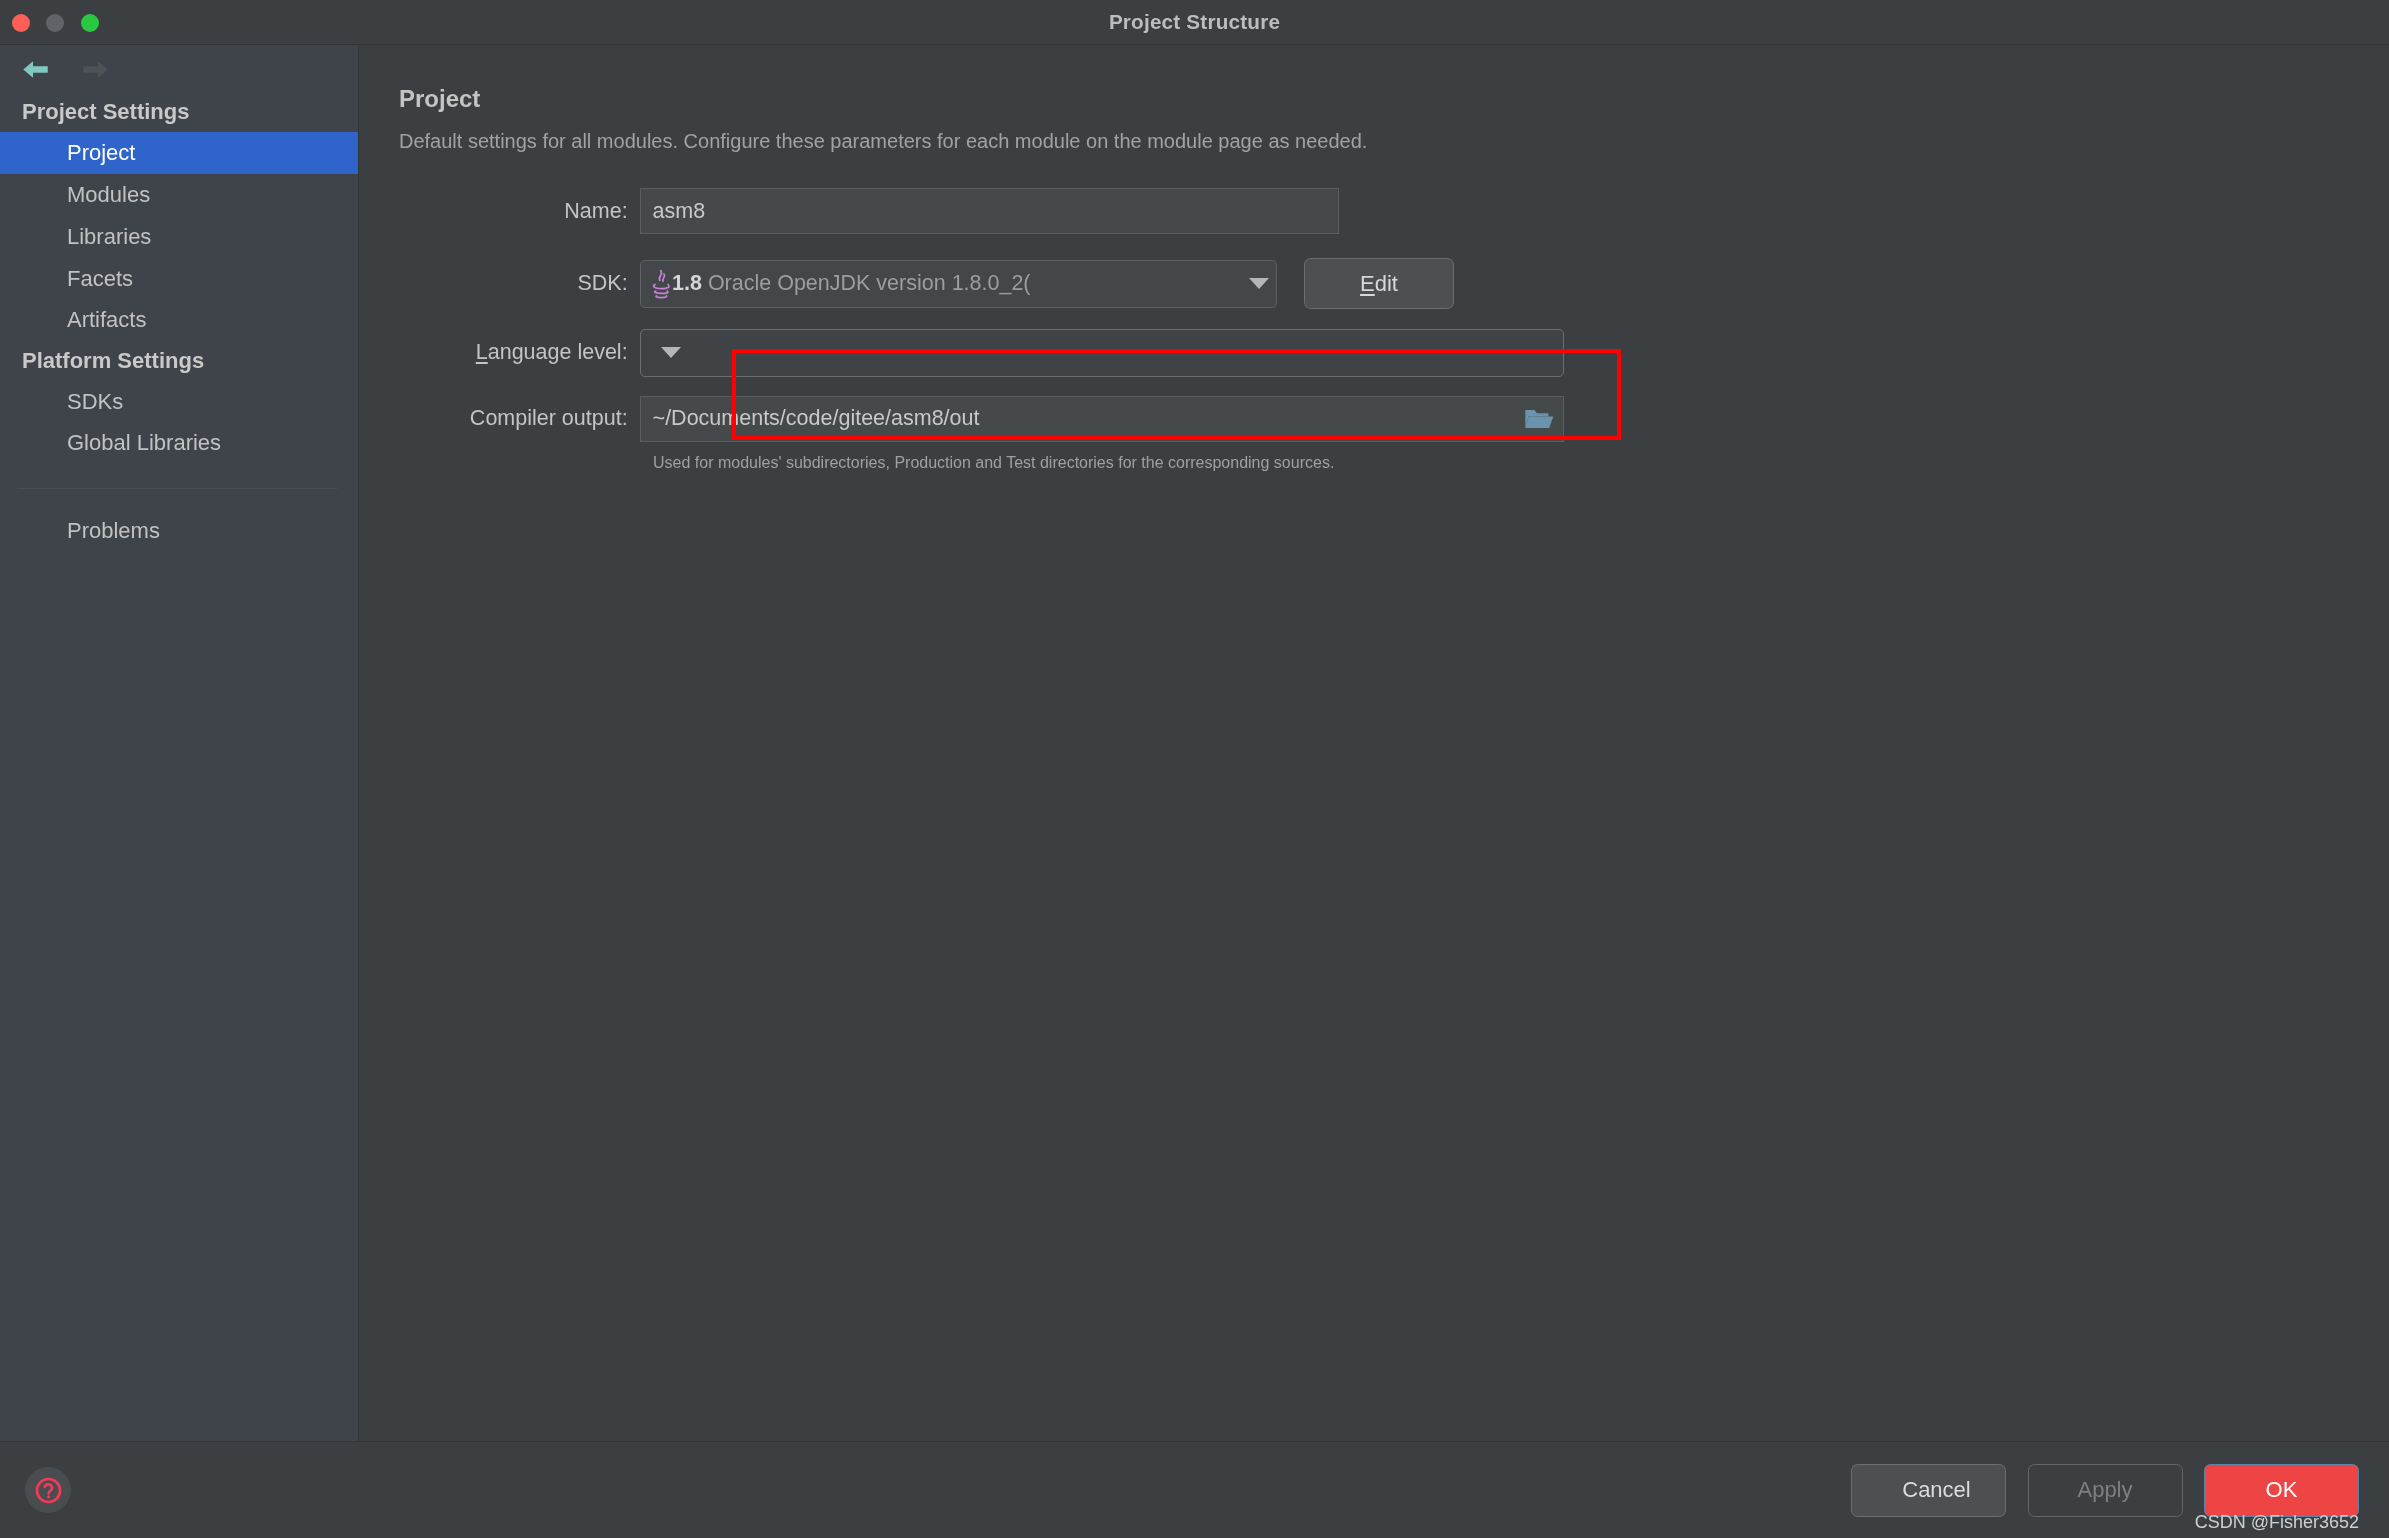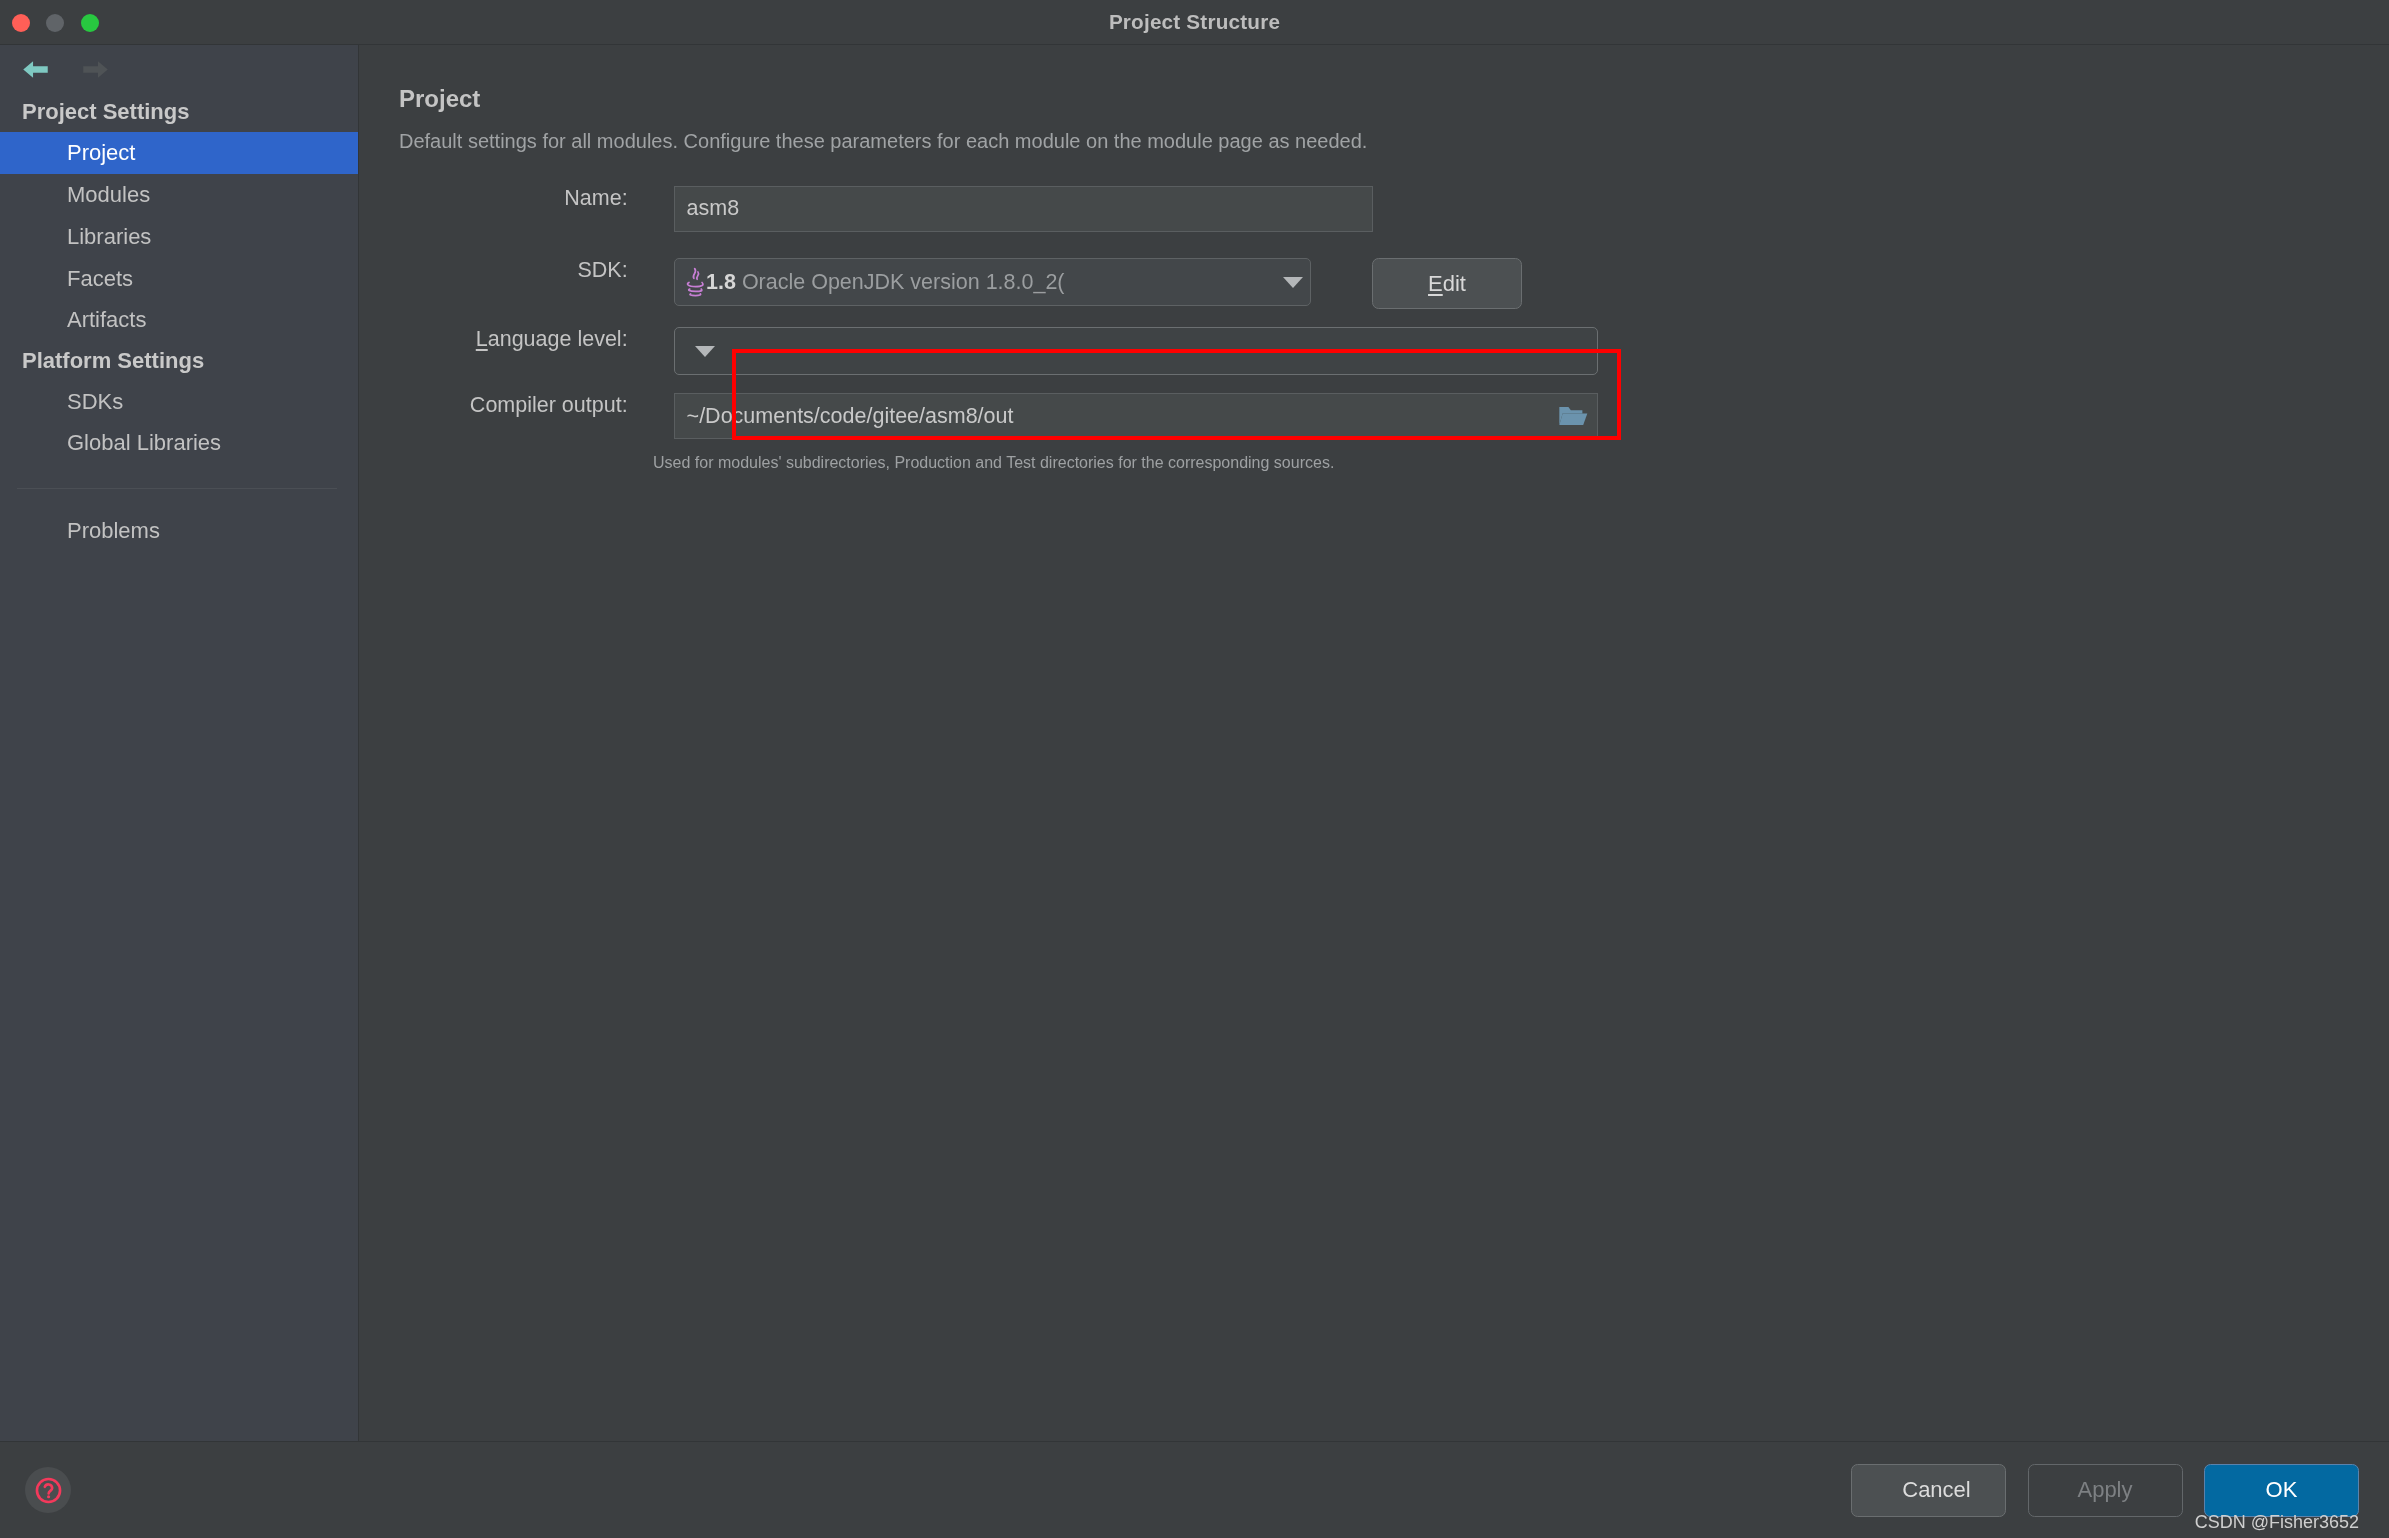--- a/index.html
+++ b/index.html
@@ -122,25 +122,24 @@
     margin-bottom: 16.5px;
   }
   .page-desc {
     font-size: 20px;
     color: #a0a3a5;
     margin-bottom: 33px;
   }
 
   .form-row {
     display: flex;
-    align-items: flex-start;
+    align-items: center;
     height: 51px;
     margin-bottom: 10px;
     position: relative;
-    gap: 34px;
   }
   .form-label {
     font-size: 21.5px;
     color: #c4c4c4;
     width: 241px;
     flex: 0 0 241px;
     text-align: right;
     padding-right: 12.4px;
     white-space: nowrap;
   }
@@ -278,21 +277,21 @@
     padding-left: 16px;
   }
   .apply-btn {
     width: 155px; height: 53px;
     background: #3c3f41;
     border: 0.8px solid #63676a;
     color: #7d8083;
   }
   .ok-btn {
     width: 155px; height: 53px;
-    background: #0369a1;
+    background: #ef4444;
     border: 0.8px solid #5b82ab;
     color: #ffffff;
   }
   .watermark {
     position: absolute;
     right: 30px;
     bottom: 5px;
     font-size: 18px;
     color: #cfcfcf;
     white-space: nowrap;

